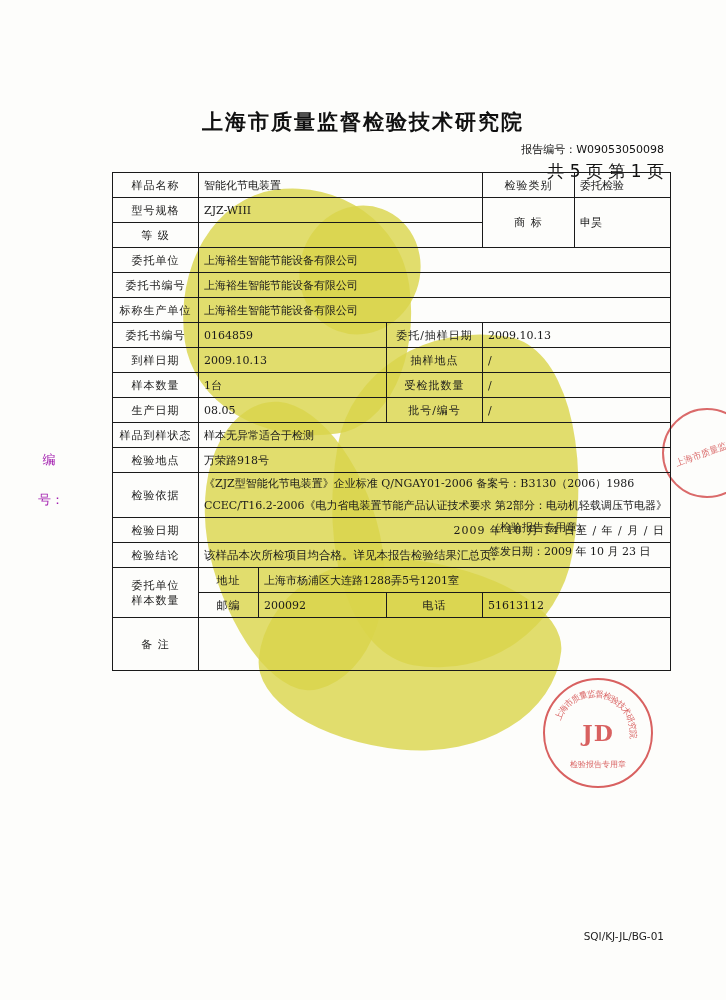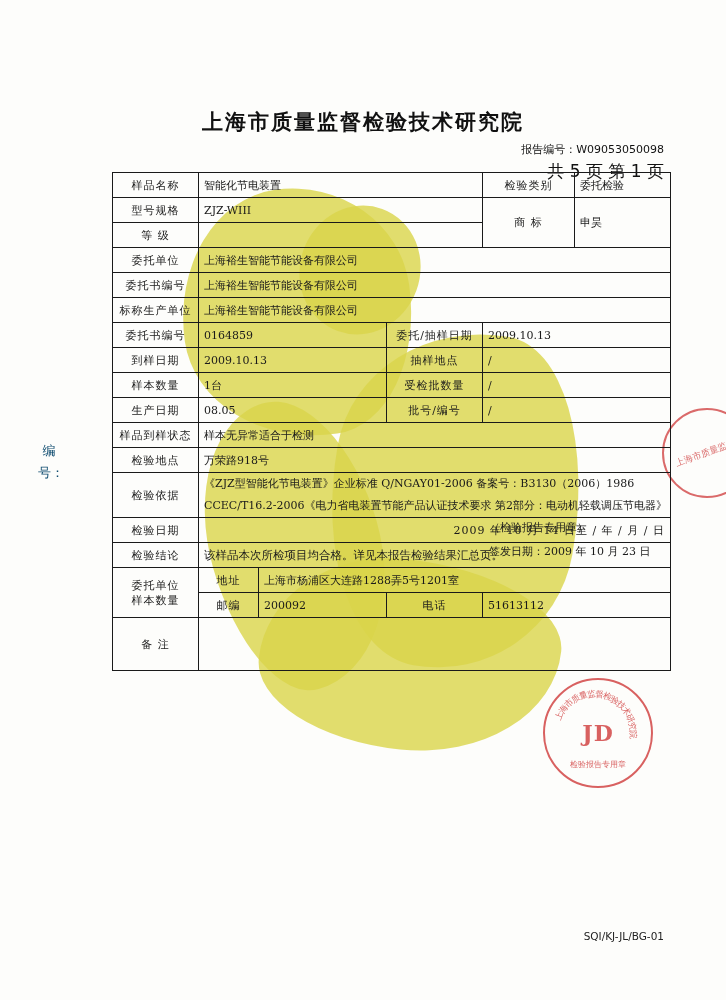--- a/index.html
+++ b/index.html
@@ -157,23 +157,23 @@
   }
 
   
   .side-text {
     position: absolute;
     left: 38px;
     top: 440px;
     width: 22px;
     font-family: "DejaVu Serif", "Liberation Serif", serif;
     font-size: 13px;
-    line-height: 22px;
+    line-height: 40px;
     text-align: center;
-    color: #0c4a6e;
+    color: #a21caf;
   }
 
   
   .side-seal {
     position: absolute;
     right: -26px;
     top: 408px;
     width: 86px; height: 86px;
     border: 2px solid #cf3a3a;
     border-radius: 50%;

